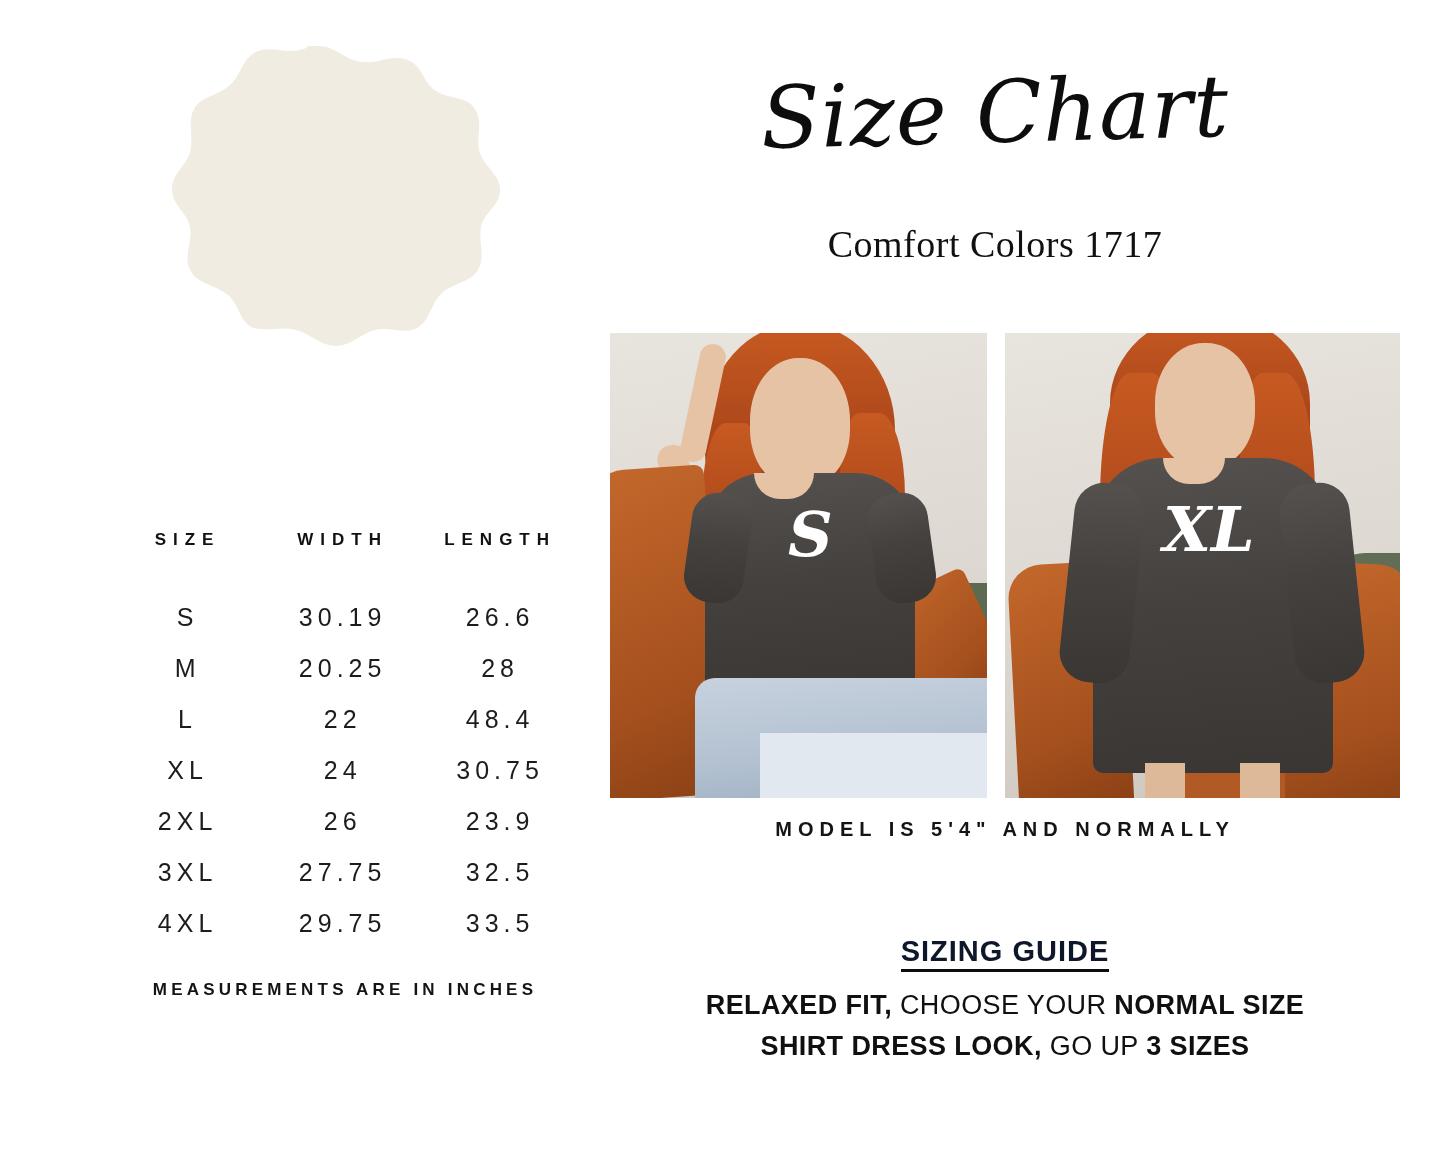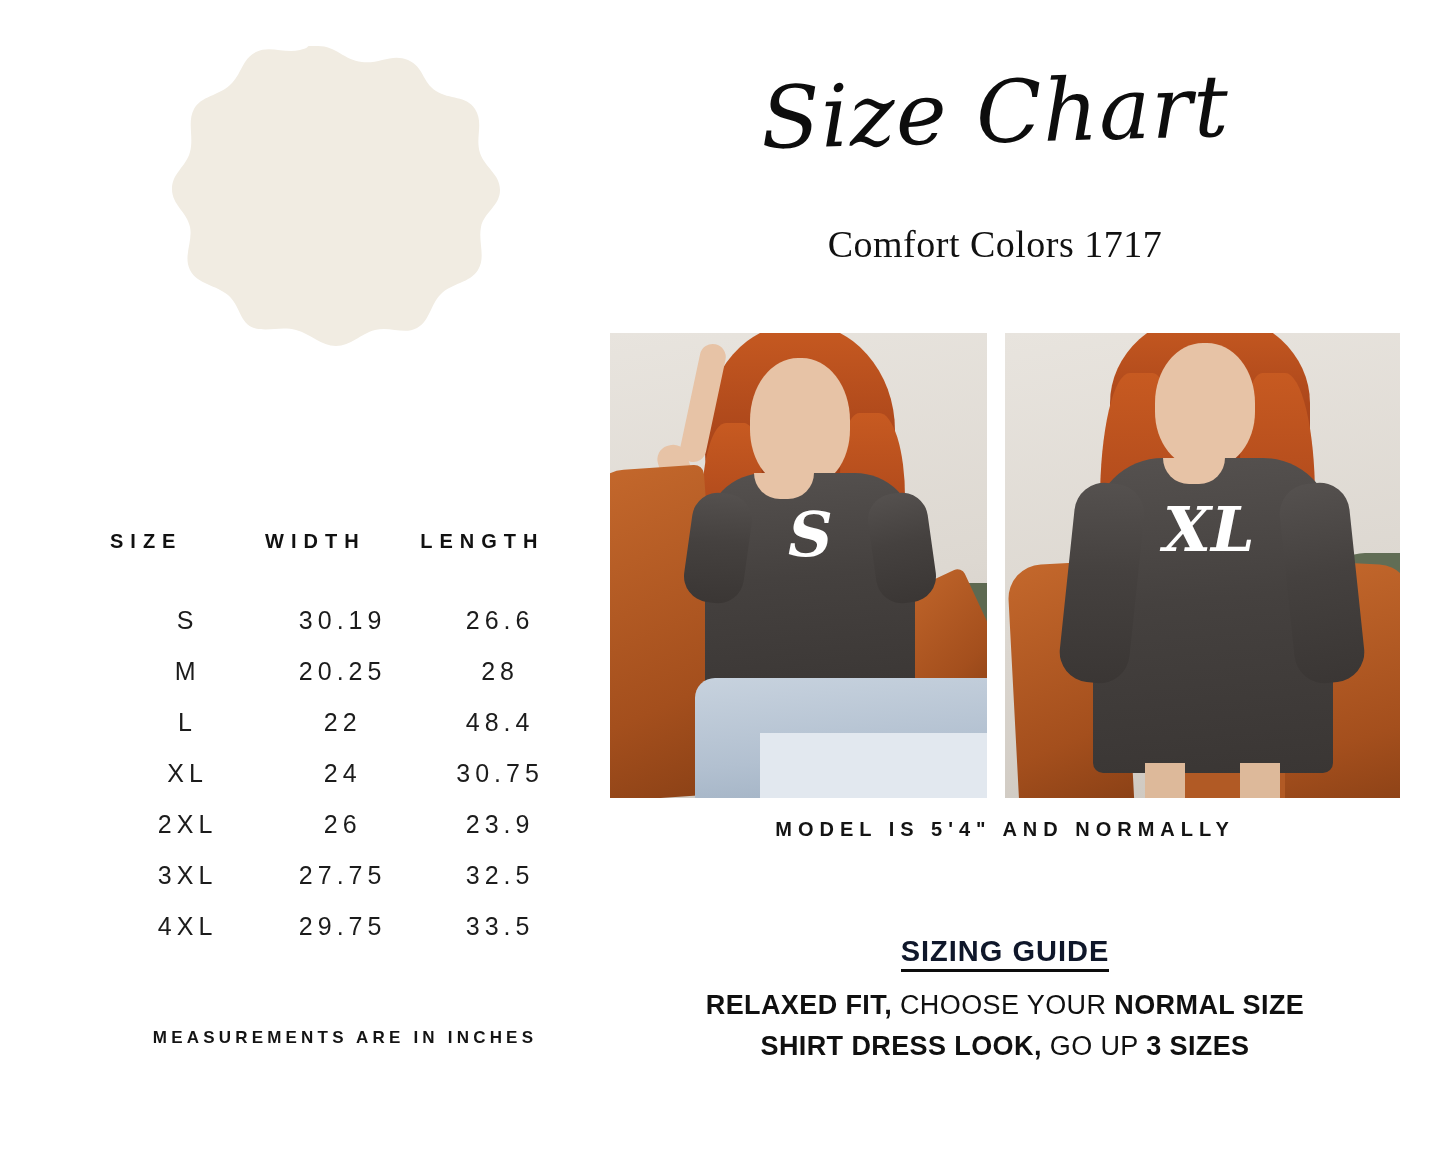--- a/index.html
+++ b/index.html
@@ -36,25 +36,25 @@
     left: 110px;
     top: 530px;
     width: 470px;
   }
   table.size-table {
     border-collapse: collapse;
     width: 100%;
     table-layout: fixed;
   }
   table.size-table th {
-    font-size: 20px;
+    font-size: 17px;
     font-weight: bold;
     letter-spacing: 7px;
     padding: 0 0 42px 0;
-    text-align: left;
+    text-align: center;
     color: #111;
   }
   table.size-table td {
     font-size: 25px;
     letter-spacing: 5px;
     padding: 11px 0;
     text-align: center;
     color: #1c1c1c;
     font-weight: 400;
   }
@@ -65,21 +65,20 @@
   .measure-note {
     position: absolute;
     left: 110px;
     top: 980px;
     width: 470px;
     text-align: center;
     font-size: 17px;
     font-weight: bold;
     letter-spacing: 4.2px;
     color: #141414;
-    margin-top: 48px;
   }
 
   
   .right {
     position: absolute;
     left: 600px;
     top: 0;
     width: 845px;
     height: 1156px;
   }

